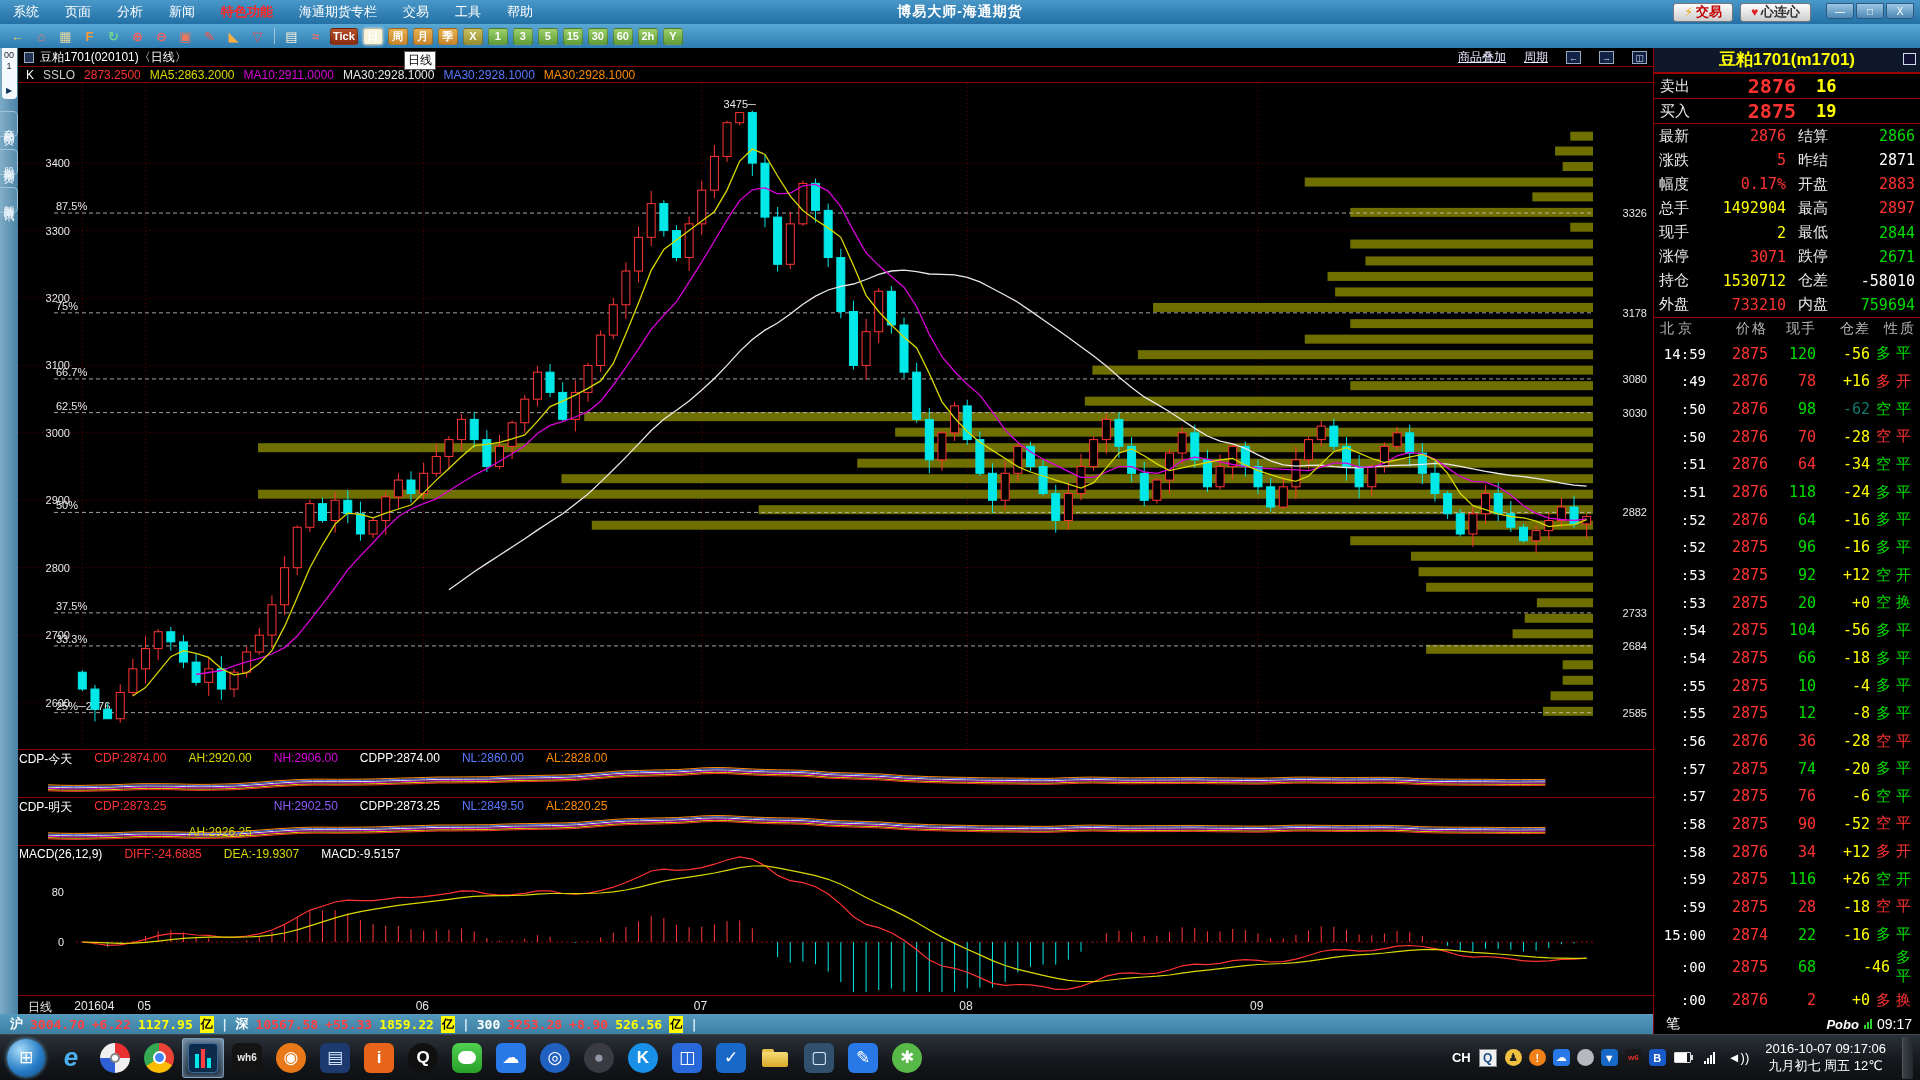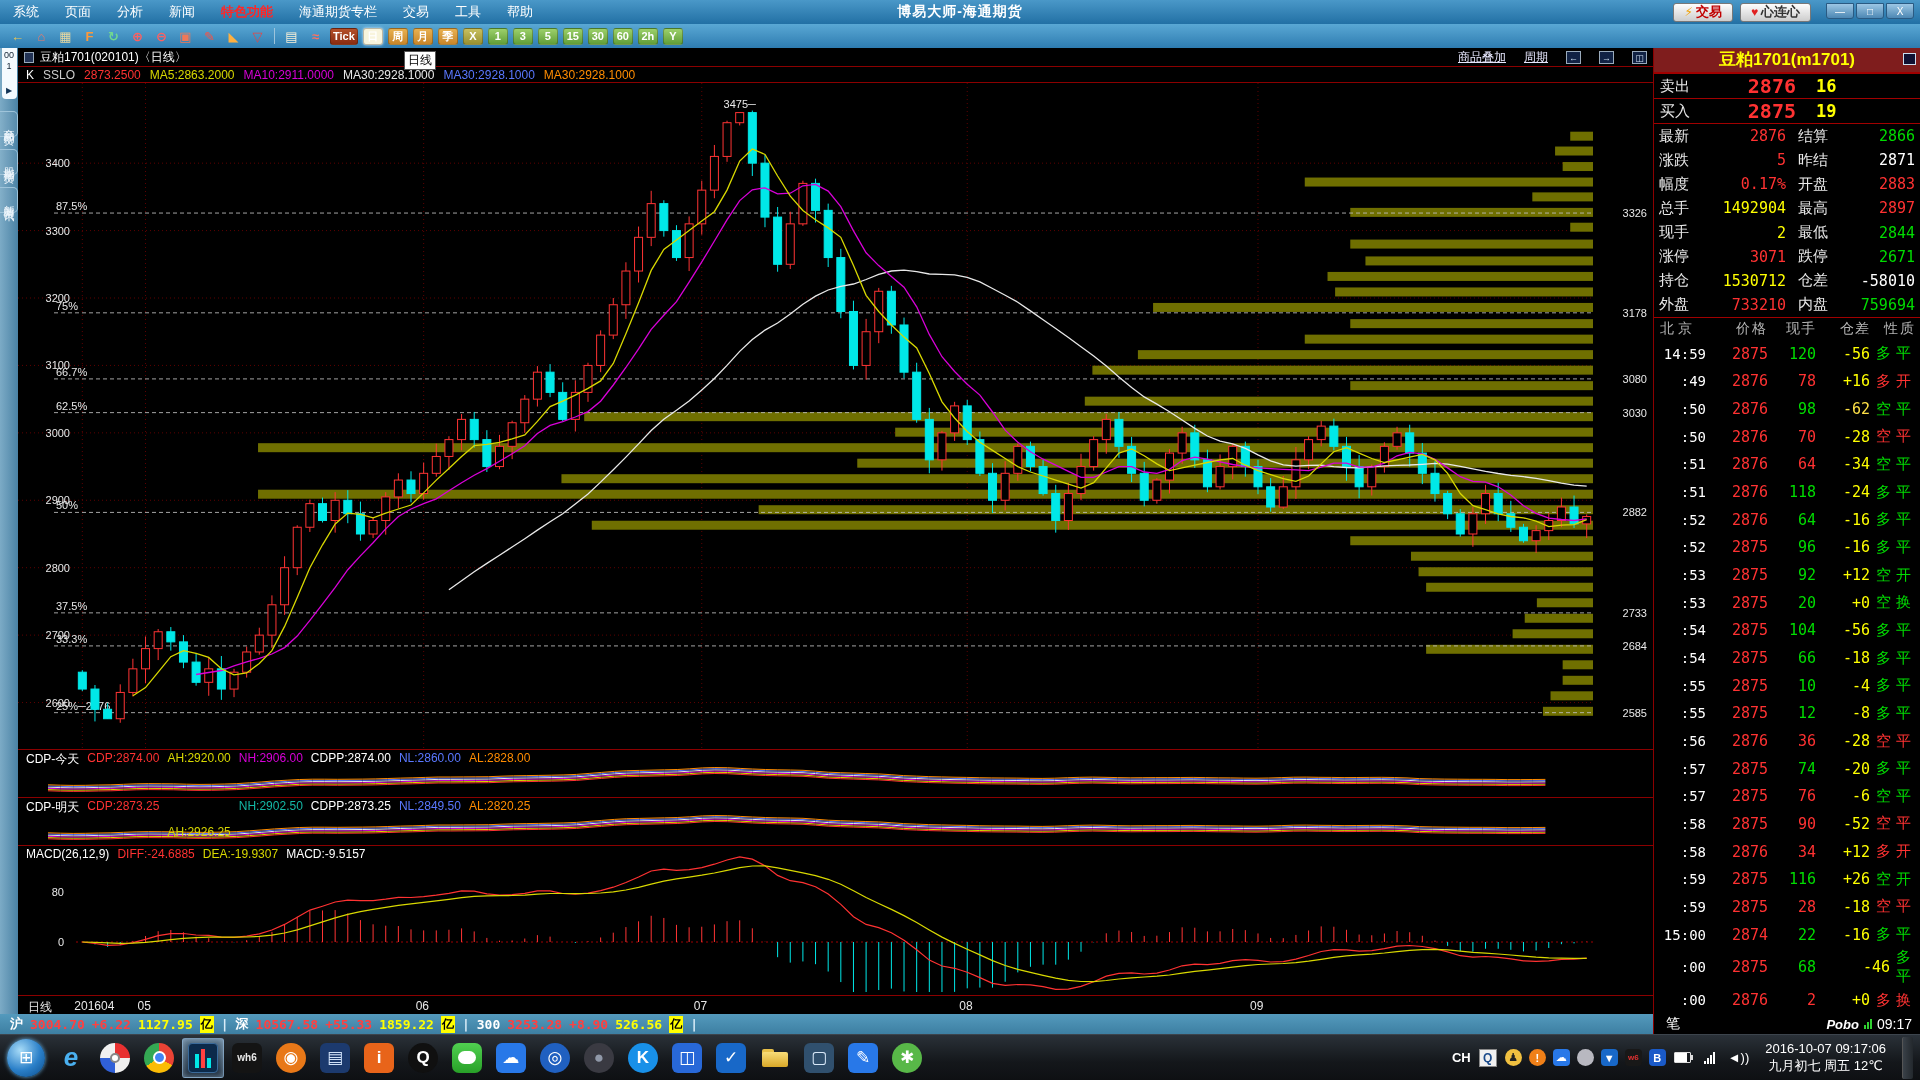--- a/index.html
+++ b/index.html
@@ -34,27 +34,27 @@
 .side-top .arr{color:#135;font-size:8px;display:block;margin-top:14px;}
 .vtab{writing-mode:vertical-rl;text-orientation:upright;color:#eef6fc;font-size:11px;padding:8px 1px;margin-top:12px;border:1px solid #9fc4da;border-left:none;border-radius:0 5px 5px 0;background:rgba(255,255,255,.06);letter-spacing:2px;}
 .chart-area{flex:1;background:#000;position:relative;display:flex;flex-direction:column;min-width:0;}
 .tabrow{flex:0 0 18px;display:flex;align-items:center;color:#fff;font-size:12px;padding:0 6px;gap:6px;}
 .tabrow .doc{width:10px;height:11px;border:1px solid #9ab;background:#235;}
 .tabrow .links{margin-left:auto;display:flex;gap:18px;align-items:center;}
 .tabrow .lnk{color:#e8e8ff;text-decoration:underline;}
 .tabrow .wicon{width:15px;height:13px;border:1px solid #9ab;color:#cde;font-size:9px;text-align:center;line-height:12px;background:#124;}
 .indrow{flex:0 0 16px;display:flex;align-items:center;gap:9px;font-size:12px;padding-left:8px;border-top:1px solid #8b0000;white-space:nowrap;}
 .pane{position:relative;border-top:1px solid #8b0000;}
-.pane-label{position:absolute;top:1px;left:8px;z-index:2;display:flex;gap:8px;font-size:12px;white-space:nowrap;}
+.pane-label{position:absolute;top:1px;left:1px;z-index:2;display:flex;gap:22px;font-size:12px;white-space:nowrap;}
 .axisrow{flex:0 0 20px;position:relative;border-top:1px solid #8b0000;color:#e8e8e8;font-size:12px;}
 .axisrow span{position:absolute;top:3px;}
 .tooltip{position:absolute;left:386px;top:3px;z-index:6;background:#fff;color:#000;font-size:12px;border:1px solid #555;padding:0 3px;}
 
 .rpanel{flex:0 0 267px;background:#000;border-left:1px solid #8b0000;display:flex;flex-direction:column;font-size:15px;color:#e8e8e8;}
-.r-title{flex:0 0 26px;background:#7f1d1d;border-bottom:2px solid #a00000;color:#ffff00;font-size:17px;font-weight:bold;text-align:center;line-height:24px;position:relative;}
+.r-title{flex:0 0 26px;background:#0f172a;border-bottom:2px solid #a00000;color:#ffff00;font-size:17px;font-weight:bold;text-align:center;line-height:24px;position:relative;}
 .r-title .rico{position:absolute;right:4px;top:5px;width:13px;height:12px;border:1px solid #cde;background:#113;}
 .r-big{flex:0 0 25px;display:flex;align-items:center;border-bottom:1px solid #a00000;}
 .r-big .lab{width:56px;padding-left:6px;}
 .r-big .prc{width:86px;text-align:right;color:#ff3232;font:bold 20px "DejaVu Sans Mono",monospace;}
 .r-big .vol{margin-left:20px;color:#ffff00;font:bold 17px "DejaVu Sans Mono",monospace;}
 .r-stats{flex:0 0 194px;display:flex;flex-direction:column;border-bottom:1px solid #a00000;}
 .r-srow{flex:1;display:flex;align-items:center;}
 .r-srow .sl{width:46px;padding-left:5px;font-size:15px;}
 .r-srow .sv{width:86px;text-align:right;font:15px "DejaVu Sans Mono",monospace;}
 .r-srow .sl2{width:46px;padding-left:12px;font-size:15px;}
@@ -558,21 +558,21 @@
             <path d="M30.0,37.2L42.6,37.6L55.2,37.8L67.8,37.7L80.3,37.4L92.9,37.2L105.5,36.7L118.1,36.2L130.7,36.0L143.3,36.1L155.8,36.2L168.4,36.6L181.0,36.8L193.6,36.7L206.2,36.4L218.8,36.0L231.3,35.2L243.9,34.3L256.5,33.3L269.1,32.6L281.7,31.9L294.3,31.6L306.8,31.6L319.4,31.7L332.0,31.6L344.6,31.5L357.2,31.3L369.8,30.9L382.3,30.5L394.9,30.2L407.5,29.8L420.1,29.4L432.7,29.4L445.3,29.3L457.8,29.2L470.4,29.1L483.0,28.6L495.6,28.2L508.2,28.0L520.8,27.8L533.3,27.6L545.9,27.3L558.5,26.8L571.1,25.8L583.7,24.8L596.3,23.8L608.8,23.1L621.4,22.8L634.0,22.5L646.6,22.2L659.2,21.9L671.8,21.2L684.3,20.3L696.9,19.9L709.5,20.1L722.1,20.8L734.7,21.4L747.3,21.9L759.8,22.2L772.4,22.4L785.0,22.7L797.6,23.6L810.2,24.6L822.8,25.1L835.3,25.5L847.9,25.9L860.5,26.3L873.1,27.1L885.7,28.0L898.3,28.5L910.8,29.0L923.4,29.3L936.0,29.6L948.6,29.8L961.2,30.1L973.8,30.3L986.3,30.4L998.9,30.5L1011.5,30.7L1024.1,30.8L1036.7,30.6L1049.3,30.1L1061.8,29.7L1074.4,29.5L1087.0,29.7L1099.6,30.0L1112.2,30.2L1124.8,30.1L1137.3,30.0L1149.9,30.0L1162.5,29.9L1175.1,29.8L1187.7,30.0L1200.3,30.2L1212.8,30.3L1225.4,30.5L1238.0,30.6L1250.6,30.4L1263.2,30.0L1275.8,29.6L1288.3,29.5L1300.9,29.7L1313.5,29.8L1326.1,30.0L1338.7,29.9L1351.3,29.8L1363.8,29.7L1376.4,29.9L1389.0,30.3L1401.6,31.0L1414.2,31.3L1426.8,31.5L1439.3,31.6L1451.9,31.7L1464.5,31.7L1477.1,31.8L1489.7,32.0L1502.3,32.0L1514.8,31.9L1527.4,31.8" fill="none" stroke="#e8e8e8" stroke-width="1"></path>
             <path d="M30.0,36.0L42.6,36.4L55.2,36.6L67.8,36.5L80.3,36.2L92.9,36.0L105.5,35.5L118.1,35.0L130.7,34.8L143.3,34.9L155.8,35.0L168.4,35.4L181.0,35.6L193.6,35.5L206.2,35.2L218.8,34.8L231.3,34.0L243.9,33.1L256.5,32.1L269.1,31.4L281.7,30.7L294.3,30.4L306.8,30.4L319.4,30.5L332.0,30.4L344.6,30.3L357.2,30.1L369.8,29.7L382.3,29.3L394.9,29.0L407.5,28.6L420.1,28.2L432.7,28.2L445.3,28.1L457.8,28.0L470.4,27.9L483.0,27.4L495.6,27.0L508.2,26.8L520.8,26.6L533.3,26.4L545.9,26.1L558.5,25.6L571.1,24.6L583.7,23.6L596.3,22.6L608.8,21.9L621.4,21.6L634.0,21.3L646.6,21.0L659.2,20.7L671.8,20.0L684.3,19.1L696.9,18.7L709.5,18.9L722.1,19.6L734.7,20.2L747.3,20.7L759.8,21.0L772.4,21.2L785.0,21.5L797.6,22.4L810.2,23.4L822.8,23.9L835.3,24.3L847.9,24.7L860.5,25.1L873.1,25.9L885.7,26.8L898.3,27.3L910.8,27.8L923.4,28.1L936.0,28.4L948.6,28.6L961.2,28.9L973.8,29.1L986.3,29.2L998.9,29.3L1011.5,29.5L1024.1,29.6L1036.7,29.4L1049.3,28.9L1061.8,28.5L1074.4,28.3L1087.0,28.5L1099.6,28.8L1112.2,29.0L1124.8,28.9L1137.3,28.8L1149.9,28.8L1162.5,28.7L1175.1,28.6L1187.7,28.8L1200.3,29.0L1212.8,29.1L1225.4,29.3L1238.0,29.4L1250.6,29.2L1263.2,28.8L1275.8,28.4L1288.3,28.3L1300.9,28.5L1313.5,28.6L1326.1,28.8L1338.7,28.7L1351.3,28.6L1363.8,28.5L1376.4,28.7L1389.0,29.1L1401.6,29.8L1414.2,30.1L1426.8,30.3L1439.3,30.4L1451.9,30.5L1464.5,30.5L1477.1,30.6L1489.7,30.8L1502.3,30.8L1514.8,30.7L1527.4,30.6" fill="none" stroke="#5a78ff" stroke-width="1"></path>
             <path d="M30.0,34.8L42.6,35.2L55.2,35.4L67.8,35.3L80.3,35.0L92.9,34.8L105.5,34.3L118.1,33.8L130.7,33.6L143.3,33.7L155.8,33.8L168.4,34.2L181.0,34.4L193.6,34.3L206.2,34.0L218.8,33.6L231.3,32.8L243.9,31.9L256.5,30.9L269.1,30.2L281.7,29.5L294.3,29.2L306.8,29.2L319.4,29.3L332.0,29.2L344.6,29.1L357.2,28.9L369.8,28.5L382.3,28.1L394.9,27.8L407.5,27.4L420.1,27.0L432.7,27.0L445.3,26.9L457.8,26.8L470.4,26.7L483.0,26.2L495.6,25.8L508.2,25.6L520.8,25.4L533.3,25.2L545.9,24.9L558.5,24.4L571.1,23.4L583.7,22.4L596.3,21.4L608.8,20.7L621.4,20.4L634.0,20.1L646.6,19.8L659.2,19.5L671.8,18.8L684.3,17.9L696.9,17.5L709.5,17.7L722.1,18.4L734.7,19.0L747.3,19.5L759.8,19.8L772.4,20.0L785.0,20.3L797.6,21.2L810.2,22.2L822.8,22.7L835.3,23.1L847.9,23.5L860.5,23.9L873.1,24.7L885.7,25.6L898.3,26.1L910.8,26.6L923.4,26.9L936.0,27.2L948.6,27.4L961.2,27.7L973.8,27.9L986.3,28.0L998.9,28.1L1011.5,28.3L1024.1,28.4L1036.7,28.2L1049.3,27.7L1061.8,27.3L1074.4,27.1L1087.0,27.3L1099.6,27.6L1112.2,27.8L1124.8,27.7L1137.3,27.6L1149.9,27.6L1162.5,27.5L1175.1,27.4L1187.7,27.6L1200.3,27.8L1212.8,27.9L1225.4,28.1L1238.0,28.2L1250.6,28.0L1263.2,27.6L1275.8,27.2L1288.3,27.1L1300.9,27.3L1313.5,27.4L1326.1,27.6L1338.7,27.5L1351.3,27.4L1363.8,27.3L1376.4,27.5L1389.0,27.9L1401.6,28.6L1414.2,28.9L1426.8,29.1L1439.3,29.2L1451.9,29.3L1464.5,29.3L1477.1,29.4L1489.7,29.6L1502.3,29.6L1514.8,29.5L1527.4,29.4" fill="none" stroke="#ff8c00" stroke-width="1"></path>
           </svg>
       </div>
       <div class="pane" style="flex:0 0 48px;">
         <div class="pane-label" id="cdp2lab">
             <span style="color: rgb(255, 255, 255);">CDP-明天</span>
             <span style="color: rgb(255, 50, 50);">CDP:2873.25</span>
             <span style="color: rgb(216, 216, 0); margin-top: 26px;">AH:2926.25</span>
-            <span style="color: #14b8a6;">NH:2902.50</span>
+            <span style="color: #8b5cf6;">NH:2902.50</span>
             <span style="color: rgb(255, 255, 255);">CDPP:2873.25</span>
             <span style="color: rgb(90, 120, 255);">NL:2849.50</span>
             <span style="color: rgb(255, 140, 0);">AL:2820.25</span>
           </div>
         <svg id="cdp2svg" width="1637" height="47">
             <path d="M30.0,40.8L42.6,41.2L55.2,41.4L67.8,41.3L80.3,41.0L92.9,40.8L105.5,40.3L118.1,39.8L130.7,39.6L143.3,39.7L155.8,39.8L168.4,40.2L181.0,40.4L193.6,40.3L206.2,40.0L218.8,39.6L231.3,38.8L243.9,37.9L256.5,36.9L269.1,36.2L281.7,35.5L294.3,35.2L306.8,35.2L319.4,35.3L332.0,35.2L344.6,35.1L357.2,34.9L369.8,34.5L382.3,34.1L394.9,33.8L407.5,33.4L420.1,33.0L432.7,33.0L445.3,32.9L457.8,32.8L470.4,32.7L483.0,32.2L495.6,31.8L508.2,31.6L520.8,31.4L533.3,31.2L545.9,30.9L558.5,30.4L571.1,29.4L583.7,28.4L596.3,27.4L608.8,26.7L621.4,26.4L634.0,26.1L646.6,25.8L659.2,25.5L671.8,24.8L684.3,23.9L696.9,23.5L709.5,23.7L722.1,24.4L734.7,25.0L747.3,25.5L759.8,25.8L772.4,26.0L785.0,26.3L797.6,27.2L810.2,28.2L822.8,28.7L835.3,29.1L847.9,29.5L860.5,29.9L873.1,30.7L885.7,31.6L898.3,32.1L910.8,32.6L923.4,32.9L936.0,33.2L948.6,33.4L961.2,33.7L973.8,33.9L986.3,34.0L998.9,34.1L1011.5,34.3L1024.1,34.4L1036.7,34.2L1049.3,33.7L1061.8,33.3L1074.4,33.1L1087.0,33.3L1099.6,33.6L1112.2,33.8L1124.8,33.7L1137.3,33.6L1149.9,33.6L1162.5,33.5L1175.1,33.4L1187.7,33.6L1200.3,33.8L1212.8,33.9L1225.4,34.1L1238.0,34.2L1250.6,34.0L1263.2,33.6L1275.8,33.2L1288.3,33.1L1300.9,33.3L1313.5,33.4L1326.1,33.6L1338.7,33.5L1351.3,33.4L1363.8,33.3L1376.4,33.5L1389.0,33.9L1401.6,34.6L1414.2,34.9L1426.8,35.1L1439.3,35.2L1451.9,35.3L1464.5,35.3L1477.1,35.4L1489.7,35.6L1502.3,35.6L1514.8,35.5L1527.4,35.4" fill="none" stroke="#ff3232" stroke-width="1"></path>
             <path d="M30.0,39.6L42.6,40.0L55.2,40.2L67.8,40.1L80.3,39.8L92.9,39.6L105.5,39.1L118.1,38.6L130.7,38.4L143.3,38.5L155.8,38.6L168.4,39.0L181.0,39.2L193.6,39.1L206.2,38.8L218.8,38.4L231.3,37.6L243.9,36.7L256.5,35.7L269.1,35.0L281.7,34.3L294.3,34.0L306.8,34.0L319.4,34.1L332.0,34.0L344.6,33.9L357.2,33.7L369.8,33.3L382.3,32.9L394.9,32.6L407.5,32.2L420.1,31.8L432.7,31.8L445.3,31.7L457.8,31.6L470.4,31.5L483.0,31.0L495.6,30.6L508.2,30.4L520.8,30.2L533.3,30.0L545.9,29.7L558.5,29.2L571.1,28.2L583.7,27.2L596.3,26.2L608.8,25.5L621.4,25.2L634.0,24.9L646.6,24.6L659.2,24.3L671.8,23.6L684.3,22.7L696.9,22.3L709.5,22.5L722.1,23.2L734.7,23.8L747.3,24.3L759.8,24.6L772.4,24.8L785.0,25.1L797.6,26.0L810.2,27.0L822.8,27.5L835.3,27.9L847.9,28.3L860.5,28.7L873.1,29.5L885.7,30.4L898.3,30.9L910.8,31.4L923.4,31.7L936.0,32.0L948.6,32.2L961.2,32.5L973.8,32.7L986.3,32.8L998.9,32.9L1011.5,33.1L1024.1,33.2L1036.7,33.0L1049.3,32.5L1061.8,32.1L1074.4,31.9L1087.0,32.1L1099.6,32.4L1112.2,32.6L1124.8,32.5L1137.3,32.4L1149.9,32.4L1162.5,32.3L1175.1,32.2L1187.7,32.4L1200.3,32.6L1212.8,32.7L1225.4,32.9L1238.0,33.0L1250.6,32.8L1263.2,32.4L1275.8,32.0L1288.3,31.9L1300.9,32.1L1313.5,32.2L1326.1,32.4L1338.7,32.3L1351.3,32.2L1363.8,32.1L1376.4,32.3L1389.0,32.7L1401.6,33.4L1414.2,33.7L1426.8,33.9L1439.3,34.0L1451.9,34.1L1464.5,34.1L1477.1,34.2L1489.7,34.4L1502.3,34.4L1514.8,34.3L1527.4,34.2" fill="none" stroke="#d8d800" stroke-width="1"></path>
             <path d="M30.0,38.4L42.6,38.8L55.2,39.0L67.8,38.9L80.3,38.6L92.9,38.4L105.5,37.9L118.1,37.4L130.7,37.2L143.3,37.3L155.8,37.4L168.4,37.8L181.0,38.0L193.6,37.9L206.2,37.6L218.8,37.2L231.3,36.4L243.9,35.5L256.5,34.5L269.1,33.8L281.7,33.1L294.3,32.8L306.8,32.8L319.4,32.9L332.0,32.8L344.6,32.7L357.2,32.5L369.8,32.1L382.3,31.7L394.9,31.4L407.5,31.0L420.1,30.6L432.7,30.6L445.3,30.5L457.8,30.4L470.4,30.3L483.0,29.8L495.6,29.4L508.2,29.2L520.8,29.0L533.3,28.8L545.9,28.5L558.5,28.0L571.1,27.0L583.7,26.0L596.3,25.0L608.8,24.3L621.4,24.0L634.0,23.7L646.6,23.4L659.2,23.1L671.8,22.4L684.3,21.5L696.9,21.1L709.5,21.3L722.1,22.0L734.7,22.6L747.3,23.1L759.8,23.4L772.4,23.6L785.0,23.9L797.6,24.8L810.2,25.8L822.8,26.3L835.3,26.7L847.9,27.1L860.5,27.5L873.1,28.3L885.7,29.2L898.3,29.7L910.8,30.2L923.4,30.5L936.0,30.8L948.6,31.0L961.2,31.3L973.8,31.5L986.3,31.6L998.9,31.7L1011.5,31.9L1024.1,32.0L1036.7,31.8L1049.3,31.3L1061.8,30.9L1074.4,30.7L1087.0,30.9L1099.6,31.2L1112.2,31.4L1124.8,31.3L1137.3,31.2L1149.9,31.2L1162.5,31.1L1175.1,31.0L1187.7,31.2L1200.3,31.4L1212.8,31.5L1225.4,31.7L1238.0,31.8L1250.6,31.6L1263.2,31.2L1275.8,30.8L1288.3,30.7L1300.9,30.9L1313.5,31.0L1326.1,31.2L1338.7,31.1L1351.3,31.0L1363.8,30.9L1376.4,31.1L1389.0,31.5L1401.6,32.2L1414.2,32.5L1426.8,32.7L1439.3,32.8L1451.9,32.9L1464.5,32.9L1477.1,33.0L1489.7,33.2L1502.3,33.2L1514.8,33.1L1527.4,33.0" fill="none" stroke="#d800d8" stroke-width="1"></path>
             <path d="M30.0,37.2L42.6,37.6L55.2,37.8L67.8,37.7L80.3,37.4L92.9,37.2L105.5,36.7L118.1,36.2L130.7,36.0L143.3,36.1L155.8,36.2L168.4,36.6L181.0,36.8L193.6,36.7L206.2,36.4L218.8,36.0L231.3,35.2L243.9,34.3L256.5,33.3L269.1,32.6L281.7,31.9L294.3,31.6L306.8,31.6L319.4,31.7L332.0,31.6L344.6,31.5L357.2,31.3L369.8,30.9L382.3,30.5L394.9,30.2L407.5,29.8L420.1,29.4L432.7,29.4L445.3,29.3L457.8,29.2L470.4,29.1L483.0,28.6L495.6,28.2L508.2,28.0L520.8,27.8L533.3,27.6L545.9,27.3L558.5,26.8L571.1,25.8L583.7,24.8L596.3,23.8L608.8,23.1L621.4,22.8L634.0,22.5L646.6,22.2L659.2,21.9L671.8,21.2L684.3,20.3L696.9,19.9L709.5,20.1L722.1,20.8L734.7,21.4L747.3,21.9L759.8,22.2L772.4,22.4L785.0,22.7L797.6,23.6L810.2,24.6L822.8,25.1L835.3,25.5L847.9,25.9L860.5,26.3L873.1,27.1L885.7,28.0L898.3,28.5L910.8,29.0L923.4,29.3L936.0,29.6L948.6,29.8L961.2,30.1L973.8,30.3L986.3,30.4L998.9,30.5L1011.5,30.7L1024.1,30.8L1036.7,30.6L1049.3,30.1L1061.8,29.7L1074.4,29.5L1087.0,29.7L1099.6,30.0L1112.2,30.2L1124.8,30.1L1137.3,30.0L1149.9,30.0L1162.5,29.9L1175.1,29.8L1187.7,30.0L1200.3,30.2L1212.8,30.3L1225.4,30.5L1238.0,30.6L1250.6,30.4L1263.2,30.0L1275.8,29.6L1288.3,29.5L1300.9,29.7L1313.5,29.8L1326.1,30.0L1338.7,29.9L1351.3,29.8L1363.8,29.7L1376.4,29.9L1389.0,30.3L1401.6,31.0L1414.2,31.3L1426.8,31.5L1439.3,31.6L1451.9,31.7L1464.5,31.7L1477.1,31.8L1489.7,32.0L1502.3,32.0L1514.8,31.9L1527.4,31.8" fill="none" stroke="#e8e8e8" stroke-width="1"></path>
             <path d="M30.0,36.0L42.6,36.4L55.2,36.6L67.8,36.5L80.3,36.2L92.9,36.0L105.5,35.5L118.1,35.0L130.7,34.8L143.3,34.9L155.8,35.0L168.4,35.4L181.0,35.6L193.6,35.5L206.2,35.2L218.8,34.8L231.3,34.0L243.9,33.1L256.5,32.1L269.1,31.4L281.7,30.7L294.3,30.4L306.8,30.4L319.4,30.5L332.0,30.4L344.6,30.3L357.2,30.1L369.8,29.7L382.3,29.3L394.9,29.0L407.5,28.6L420.1,28.2L432.7,28.2L445.3,28.1L457.8,28.0L470.4,27.9L483.0,27.4L495.6,27.0L508.2,26.8L520.8,26.6L533.3,26.4L545.9,26.1L558.5,25.6L571.1,24.6L583.7,23.6L596.3,22.6L608.8,21.9L621.4,21.6L634.0,21.3L646.6,21.0L659.2,20.7L671.8,20.0L684.3,19.1L696.9,18.7L709.5,18.9L722.1,19.6L734.7,20.2L747.3,20.7L759.8,21.0L772.4,21.2L785.0,21.5L797.6,22.4L810.2,23.4L822.8,23.9L835.3,24.3L847.9,24.7L860.5,25.1L873.1,25.9L885.7,26.8L898.3,27.3L910.8,27.8L923.4,28.1L936.0,28.4L948.6,28.6L961.2,28.9L973.8,29.1L986.3,29.2L998.9,29.3L1011.5,29.5L1024.1,29.6L1036.7,29.4L1049.3,28.9L1061.8,28.5L1074.4,28.3L1087.0,28.5L1099.6,28.8L1112.2,29.0L1124.8,28.9L1137.3,28.8L1149.9,28.8L1162.5,28.7L1175.1,28.6L1187.7,28.8L1200.3,29.0L1212.8,29.1L1225.4,29.3L1238.0,29.4L1250.6,29.2L1263.2,28.8L1275.8,28.4L1288.3,28.3L1300.9,28.5L1313.5,28.6L1326.1,28.8L1338.7,28.7L1351.3,28.6L1363.8,28.5L1376.4,28.7L1389.0,29.1L1401.6,29.8L1414.2,30.1L1426.8,30.3L1439.3,30.4L1451.9,30.5L1464.5,30.5L1477.1,30.6L1489.7,30.8L1502.3,30.8L1514.8,30.7L1527.4,30.6" fill="none" stroke="#5a78ff" stroke-width="1"></path>
@@ -812,21 +812,21 @@
             <span class="c-time">:49</span>
             <span class="c-prc" style="color: rgb(255, 50, 50);">2876</span>
             <span class="c-vol" style="color: rgb(255, 50, 50);">78</span>
             <span class="c-dlt" style="color: rgb(255, 255, 0);">+16</span>
             <span class="c-nat" style="color: rgb(255, 50, 50);">多开</span>
           </div>
           <div class="t-row">
             <span class="c-time">:50</span>
             <span class="c-prc" style="color: rgb(255, 50, 50);">2876</span>
             <span class="c-vol" style="color: rgb(0, 220, 0);">98</span>
-            <span class="c-dlt" style="color: #fde047;">-62</span>
+            <span class="c-dlt" style="color: #0f766e;">-62</span>
             <span class="c-nat" style="color: rgb(0, 220, 0);">空平</span>
           </div>
           <div class="t-row">
             <span class="c-time">:50</span>
             <span class="c-prc" style="color: rgb(255, 50, 50);">2876</span>
             <span class="c-vol" style="color: rgb(255, 50, 50);">70</span>
             <span class="c-dlt" style="color: rgb(255, 255, 0);">-28</span>
             <span class="c-nat" style="color: rgb(255, 50, 50);">空平</span>
           </div>
           <div class="t-row">

